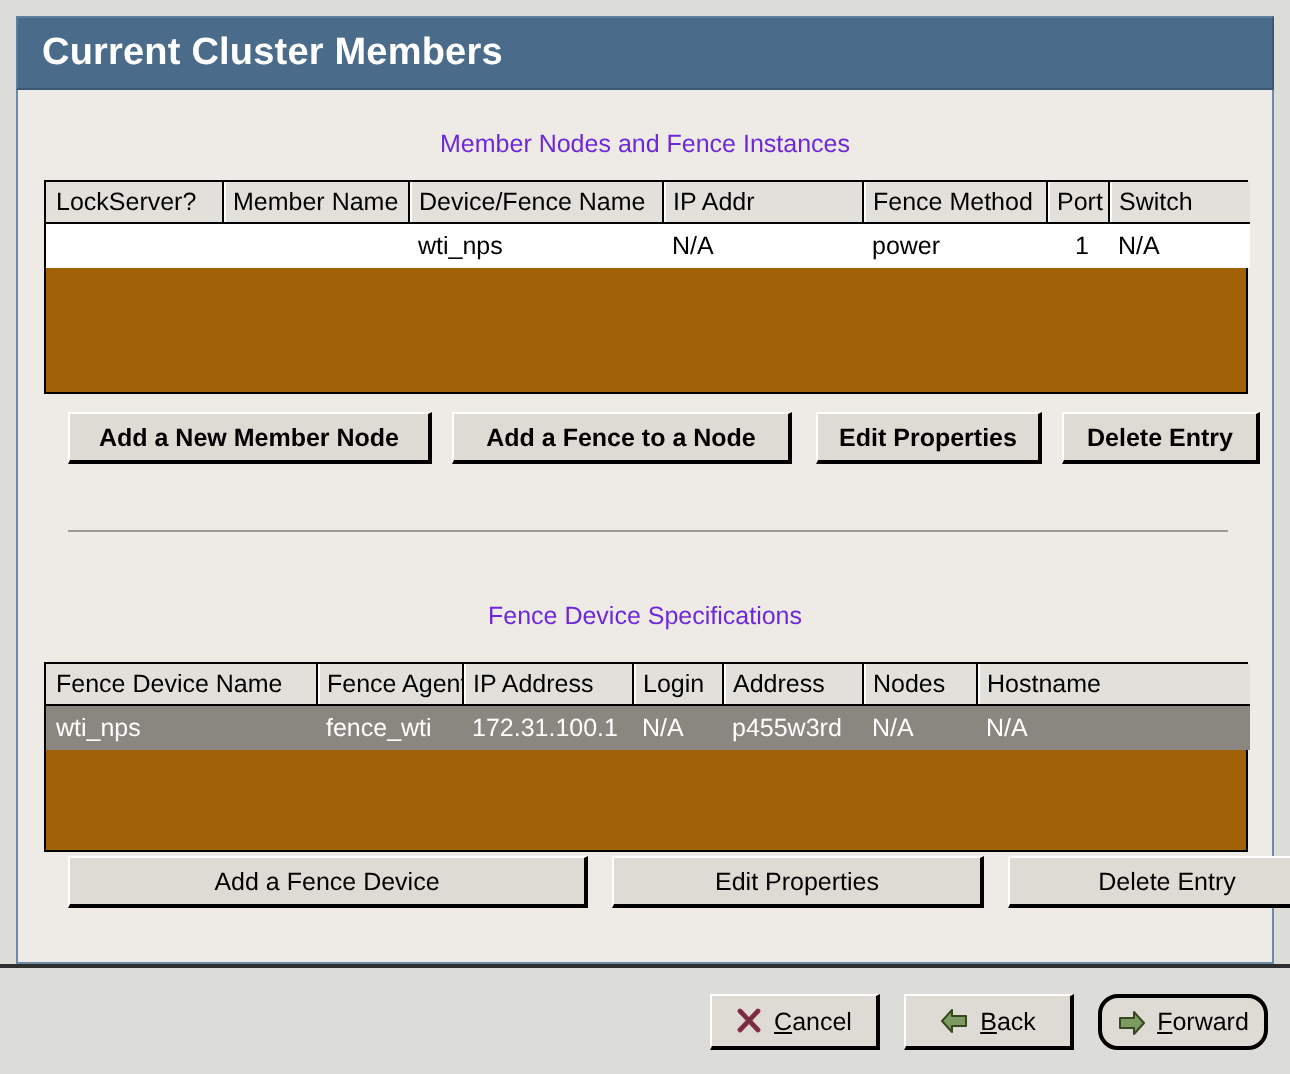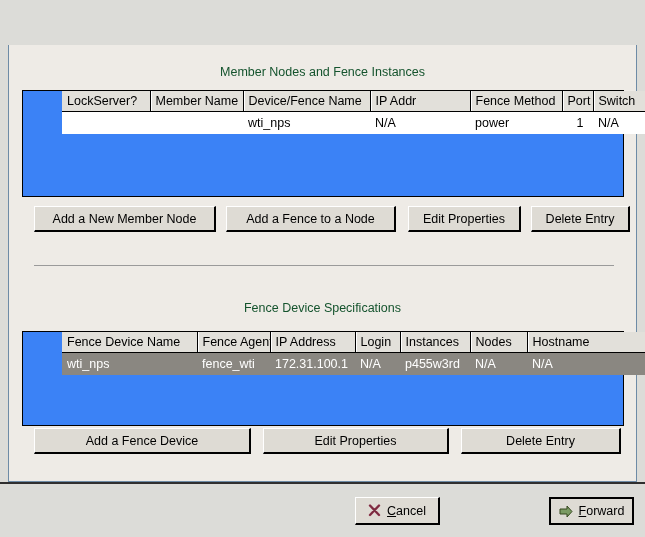--- a/index.html
+++ b/index.html
@@ -41,30 +41,29 @@
     background:#eeebe6;
     box-sizing:border-box;
     border-left:1px solid #6d8ba6;
     border-right:1px solid #6d8ba6;
     border-bottom:1px solid #6d8ba6;
   }
 
   .section-title{
     text-align:center;
     font-size:12.5px;
-    color:#14532d;
+    color:#6d28d9;
     margin:0;
   }
 
   
   .tablewrap{
     box-sizing:border-box;
-    background:#3b82f6;
+    background:#a16207;
     border:1px solid #000000;
-    padding-left:39px;
   }
   table.grid{
     border-collapse:collapse;
     width:100%;
     table-layout:fixed;
     font-size:12.5px;
   }
   table.grid th{
     background:#e2e0da;
     border-right:1px solid #000;
@@ -152,20 +151,23 @@
 
   .hsep{
     position:absolute;height:1px;background:#9a9a9a;
   }
 </style>
 </head>
 <body>
 
 <div class="window">
 
+  <div class="titlebar">
+    <span class="title">Current Cluster Members</span>
+  </div>
 
   <div class="panel">
 
     <div style="position:absolute;left:0;top:20px;width:100%;">
       <div class="section-title">Member Nodes and Fence Instances</div>
     </div>
 
     <div class="tablewrap" style="position:absolute;left:13px;top:45px;width:602px;height:107px;">
       <table class="grid">
         <colgroup>
@@ -195,21 +197,21 @@
             <td>wti_nps</td>
             <td>N/A</td>
             <td>power</td>
             <td class="center">1</td>
             <td>N/A</td>
           </tr>
         </tbody>
       </table>
     </div>
 
-    <div class="btnrow" style="position:absolute;left:25px;top:161px;">
+    <div class="btnrow" style="position:absolute;left:25px;top:161px;font-weight:bold;">
       <div class="btn" style="width:182px;height:26px;margin-right:10px;">Add a New Member Node</div>
       <div class="btn" style="width:170px;height:26px;margin-right:12px;">Add a Fence to a Node</div>
       <div class="btn" style="width:113px;height:26px;margin-right:10px;">Edit Properties</div>
       <div class="btn" style="width:99px;height:26px;">Delete Entry</div>
     </div>
 
     <div class="hsep" style="left:25px;top:220px;width:580px;"></div>
 
     <div style="position:absolute;left:0;top:256px;width:100%;">
       <div class="section-title">Fence Device Specifications</div>
@@ -225,62 +227,70 @@
             <col style="width:70px">
             <col style="width:57px">
             <col style="width:137px">
         </colgroup>
         <thead>
           <tr>
             <th>Fence Device Name</th>
             <th>Fence Agent</th>
             <th>IP Address</th>
             <th>Login</th>
-            <th>Instances</th>
+            <th>Address</th>
             <th>Nodes</th>
             <th>Hostname</th>
           </tr>
         </thead>
         <tbody>
           <tr class="row-sel-gray">
             <td>wti_nps</td>
             <td>fence_wti</td>
             <td>172.31.100.1</td>
             <td>N/A</td>
             <td>p455w3rd</td>
             <td>N/A</td>
             <td>N/A</td>
           </tr>
         </tbody>
       </table>
     </div>
 
     <div class="btnrow" style="position:absolute;left:25px;top:383px;">
-      <div class="btn" style="width:217px;height:26px;margin-right:12px;">Add a Fence Device</div>
+      <div class="btn" style="width:260px;height:26px;margin-right:12px;">Add a Fence Device</div>
       <div class="btn" style="width:186px;height:26px;margin-right:12px;">Edit Properties</div>
       <div class="btn" style="width:160px;height:26px;">Delete Entry</div>
     </div>
 
   </div>
 
   <div class="footer">
     <div class="sep"></div>
 
     <div class="navbtn" style="position:absolute;left:355px;top:15px;width:85px;height:28px;">
       <span class="icn">
         <svg width="13" height="13" viewBox="0 0 13 13">
           <path d="M2,1.5 L11,11 M11,1.5 L2,11" stroke="#8c2b45" stroke-width="2.4" stroke-linecap="round"></path>
           <path d="M2,1.5 L11,11 M11,1.5 L2,11" stroke="#3a3a3a" stroke-width="0.7" stroke-linecap="round" opacity="0.55"></path>
         </svg>
       </span>
       <span class="navlabel"><u>C</u><span>ancel</span></span>
     </div>
 
-
-    <div class="navbtn default" style="position:absolute;left:549px;top:15px;width:85px;height:28px;">
+    <div class="navbtn" style="position:absolute;left:452px;top:15px;width:85px;height:28px;">
+      <span class="icn">
+        <svg width="14" height="13" viewBox="0 0 14 13">
+          <path d="M6,1 L1,6.5 L6,12 L6,9 L13,9 L13,4 L6,4 Z" fill="#7b9b63" stroke="#36481f" stroke-width="1" stroke-linejoin="round"></path>
+        </svg>
+      </span>
+      <span class="navlabel"><u>B</u><span>ack</span></span>
+    </div>
+
+    <div class="navbtn default" style="position:absolute;left:549px;top:15px;width:85px;height:28px;border-radius:10px;">
       <span class="icn">
         <svg width="14" height="13" viewBox="0 0 14 13">
           <path d="M8,1 L13,6.5 L8,12 L8,9 L1,9 L1,4 L8,4 Z" fill="#7b9b63" stroke="#36481f" stroke-width="1" stroke-linejoin="round"></path>
         </svg>
       </span>
       <span class="navlabel"><u>F</u><span>orward</span></span>
     </div>
   </div>
 
 </div>

